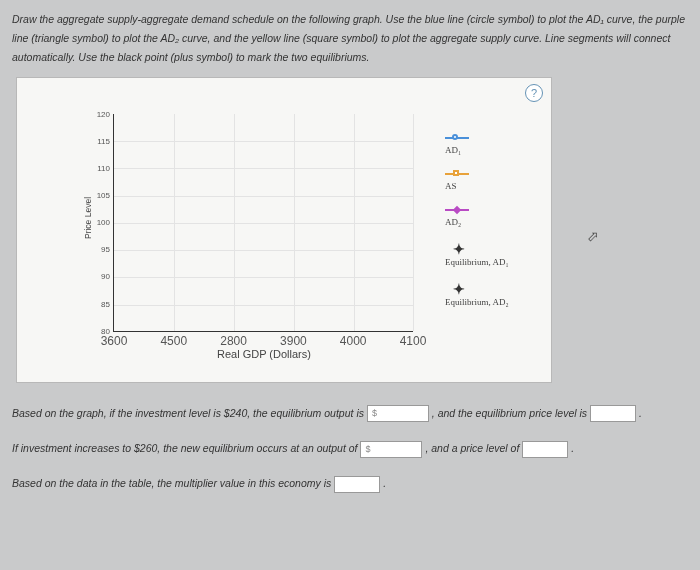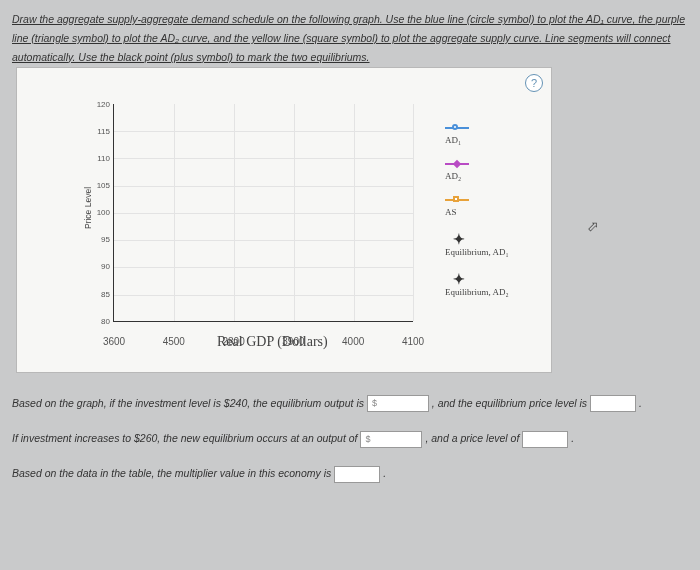--- a/index.html
+++ b/index.html
@@ -9,21 +9,21 @@
       background: #c9cacb;
       font-family: Arial, sans-serif;
       font-size: 10.5px;
       color: #333;
       padding: 10px 12px;
       font-style: italic;
       overflow: hidden;
     }
     .instructions {
       line-height: 1.8;
-      text-decoration: underline;
+      margin-bottom: 10px;
     }
     .graph-container {
       position: relative;
       background: #f7f7f5;
       width: 536px;
       height: 306px;
       border: 1px solid #b8b8b8;
       margin-left: 4px;
       margin-bottom: 18px;
       font-style: normal;
@@ -58,41 +58,40 @@
       position: absolute;
       right: 100%;
       margin-right: 4px;
       font-size: 8px;
       transform: translateY(-50%);
       color: #555;
     }
     .tick-x {
       position: absolute;
       top: 100%;
-      margin-top: 15px;
-      font-size: 10px;
+      margin-top: 3px;
+      font-size: 12px;
       transform: translateX(-50%);
       color: #555;
     }
     .y-label {
       position: absolute;
       left: 66px;
       top: 140px;
       transform: rotate(-90deg) translateX(-50%);
       transform-origin: left top;
       font-size: 8.5px;
       color: #444;
     }
     .x-label {
       position: absolute;
       left: 200px;
       bottom: 22px;
-      font-size: 14px;
-      color: #444;
-      font-family: Liberation Serif, serif;
+      font-size: 11px;
+      color: #444;
     }
     .legend {
       position: absolute;
       left: 418px;
       top: 55px;
       width: 108px;
       font-size: 9px;
       color: #444;
     }
     .leg-item { margin-bottom: 14px; text-align: left; padding-left: 10px; }
@@ -186,26 +185,26 @@
 
   <div class="y-label">Price Level</div>
   <div class="x-label">Real GDP (Dollars)</div>
 
   <div class="legend">
     <div class="leg-item">
       <span class="leg-icon"><span class="line-seg" style="border-color:#4a90d9"><span class="circle-m"></span></span></span>
       <span class="leg-label">AD₁</span>
     </div>
     <div class="leg-item">
+      <span class="leg-icon"><span class="line-seg" style="border-color:#e8a23a"><span class="square-m"></span></span></span>
+      <span class="leg-label">AS</span>
+    </div>
+    <div class="leg-item">
       <span class="leg-icon"><span class="line-seg" style="border-color:#b94bc4"><span class="diamond-m"></span></span></span>
       <span class="leg-label">AD₂</span>
-    </div>
-    <div class="leg-item">
-      <span class="leg-icon"><span class="line-seg" style="border-color:#e8a23a"><span class="square-m"></span></span></span>
-      <span class="leg-label">AS</span>
     </div>
     <div class="leg-item">
       <span class="plus-dot">✦</span>
       <span class="leg-label">Equilibrium, AD₁</span>
     </div>
     <div class="leg-item">
       <span class="plus-dot">✦</span>
       <span class="leg-label">Equilibrium, AD₂</span>
     </div>
   </div>

